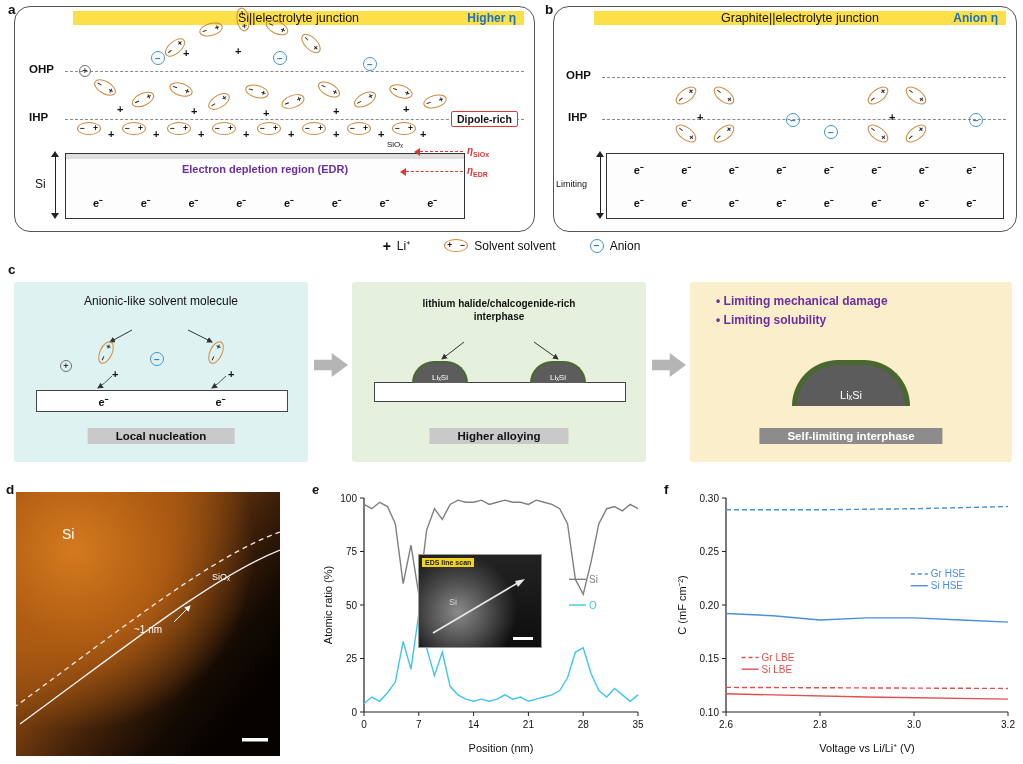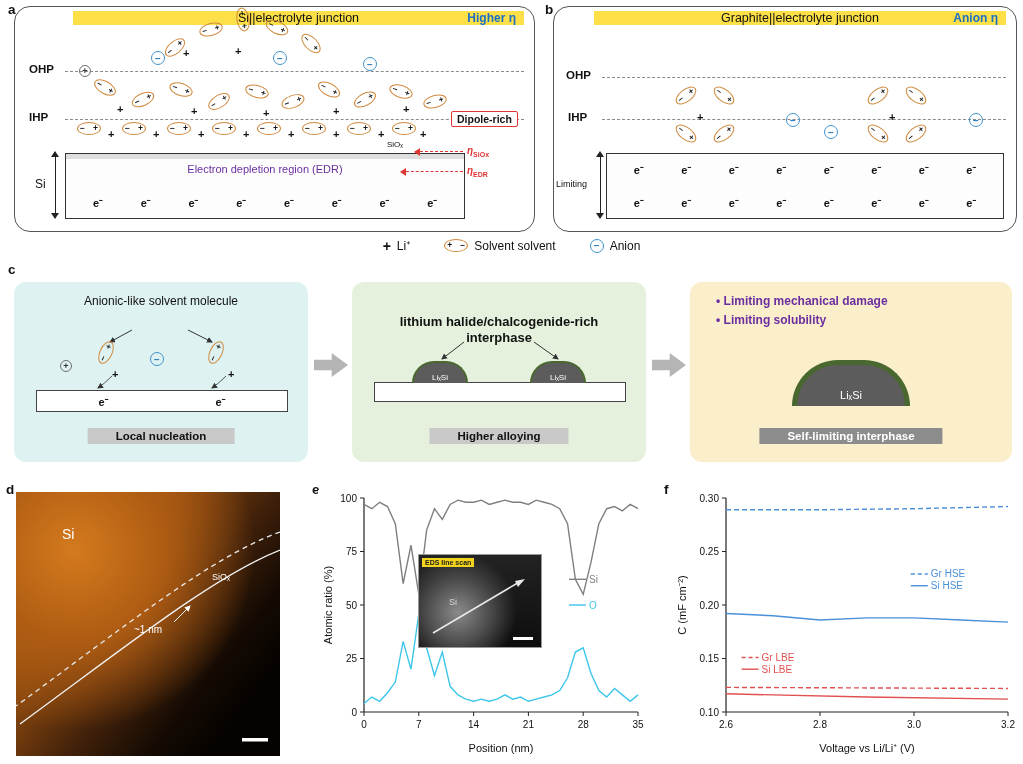--- a/index.html
+++ b/index.html
@@ -13,39 +13,39 @@
 .dashline{position:absolute;border-top:1.2px dashed #8a8a8a}
 .abs-fill{position:absolute;inset:0}
 .dipole{width:24px;height:13px;border:1.4px solid #cf8a3e;border-radius:50%;display:inline-flex;align-items:center;justify-content:space-between;padding:0 2px;font-size:8.5px;font-weight:700;color:#1a1a1a;box-sizing:border-box;line-height:1}
 .dipole i{font-style:normal}
 .anion{width:14px;height:14px;border:1.4px solid #3f93cf;border-radius:50%;display:inline-flex;align-items:center;justify-content:center;color:#2d7dbd;font-weight:700;font-size:10px;box-sizing:border-box}
 .plus{font-size:11px;font-weight:700}
 .liplus{width:12px;height:12px;border:1.2px solid #707070;border-radius:50%;display:inline-flex;align-items:center;justify-content:center;font-size:9px;font-weight:700;color:#333;box-sizing:border-box}
 .dipole-rich{position:absolute;left:436px;top:104px;border:1.6px solid #e03535;background:#fff;padding:1px 5px;font-size:10.5px;font-weight:600;border-radius:2px}
 .substrate{position:absolute;background:#fdfdfd;border:1.2px solid #333}
 .oxide-strip{position:absolute;left:0;right:0;top:0;height:5px;background:#dedede}
-.edr-text{position:absolute;top:9px;left:0;right:0;text-align:center;color:#6b2fa0;font-size:11px;font-weight:400}
+.edr-text{position:absolute;top:9px;left:0;right:0;text-align:center;color:#6b2fa0;font-size:11px;font-weight:700}
 .erow{position:absolute;left:8px;right:8px;display:flex;justify-content:space-around;font-size:11px;font-weight:700}
 .tiny-lab{position:absolute;font-size:8px}
 .red-dash{position:absolute;border-top:1.3px dashed #e03535}
 .red-dash::before{content:"";position:absolute;left:-1px;top:-4.5px;border:4px solid transparent;border-right:6px solid #e03535;border-left:0}
 .red-lab{position:absolute;color:#e03535;font-size:10px;font-weight:700}
 .red-lab i{font-style:italic}
 .red-lab sub{font-size:7px}
 .sub-lab{position:absolute;font-size:12px;font-weight:500}
 .sub-lab.small{font-size:9px}
 .varrow{position:absolute;width:0;border-left:1.2px solid #222}
 .varrow::before{content:"";position:absolute;left:-4.6px;top:-6px;border:4px solid transparent;border-bottom:6px solid #222;border-top:0}
 .varrow::after{content:"";position:absolute;left:-4.6px;bottom:-6px;border:4px solid transparent;border-top:6px solid #222;border-bottom:0}
 .legend-row{position:absolute;left:0;top:237px;width:100%;display:flex;justify-content:center;align-items:center;gap:34px}
 .leg-item{display:inline-flex;align-items:center;gap:6px;font-size:12px;font-weight:500}
 .plus-big{font-size:14px;font-weight:700}
-.cbox{position:absolute;border-radius:12px}
+.cbox{position:absolute;border-radius:3px}
 .step-title{margin:12px auto 0;text-align:center;font-size:12px;font-weight:500;width:190px;line-height:1.25}
-.step-title.small{font-size:13px;font-weight:700;width:200px;margin-top:32px}
+.step-title.small{font-size:10px;font-weight:700;width:200px;margin-top:16px}
 .substrate2{position:absolute;background:#fff;border:1.1px solid #444}
 .caption{position:absolute;left:50%;transform:translateX(-50%);top:146px;background:#c9c9c9;font-size:11.5px;font-weight:600;padding:2px 28px;white-space:nowrap}
 .caption.dark{background:#8c8c8c;color:#fff}
 .dome{position:absolute;background:#5c5c5c;border:2px solid #49682f;border-bottom:none;border-radius:60px 60px 0 0;display:flex;align-items:flex-end;justify-content:center;color:#fff;box-sizing:border-box}
 .dome.sm{width:56px;height:22px;font-size:8px;padding-bottom:1px}
 .dome.lg{width:118px;height:46px;border-width:5px;font-size:11px;padding-bottom:5px}
 .bullets{position:absolute;left:26px;top:10px;color:#6b2fa0;font-size:12px;font-weight:600;line-height:1.6}
 .bullet-item::before{content:"•  "}
 .block-arrow{position:absolute;width:34px;height:26px;background:#b5b5b5;clip-path:polygon(0 30%,52% 30%,52% 4%,100% 50%,52% 96%,52% 70%,0 70%)}
 .stm{position:absolute;left:16px;top:492px;width:264px;height:264px;background:radial-gradient(circle at 22% 22%,#d47a1e 0%,#b05d13 30%,rgba(0,0,0,0) 62%),linear-gradient(128deg,#a65812 18%,#83440e 36%,#41210a 55%,#140a03 72%,#050200 85%)}

